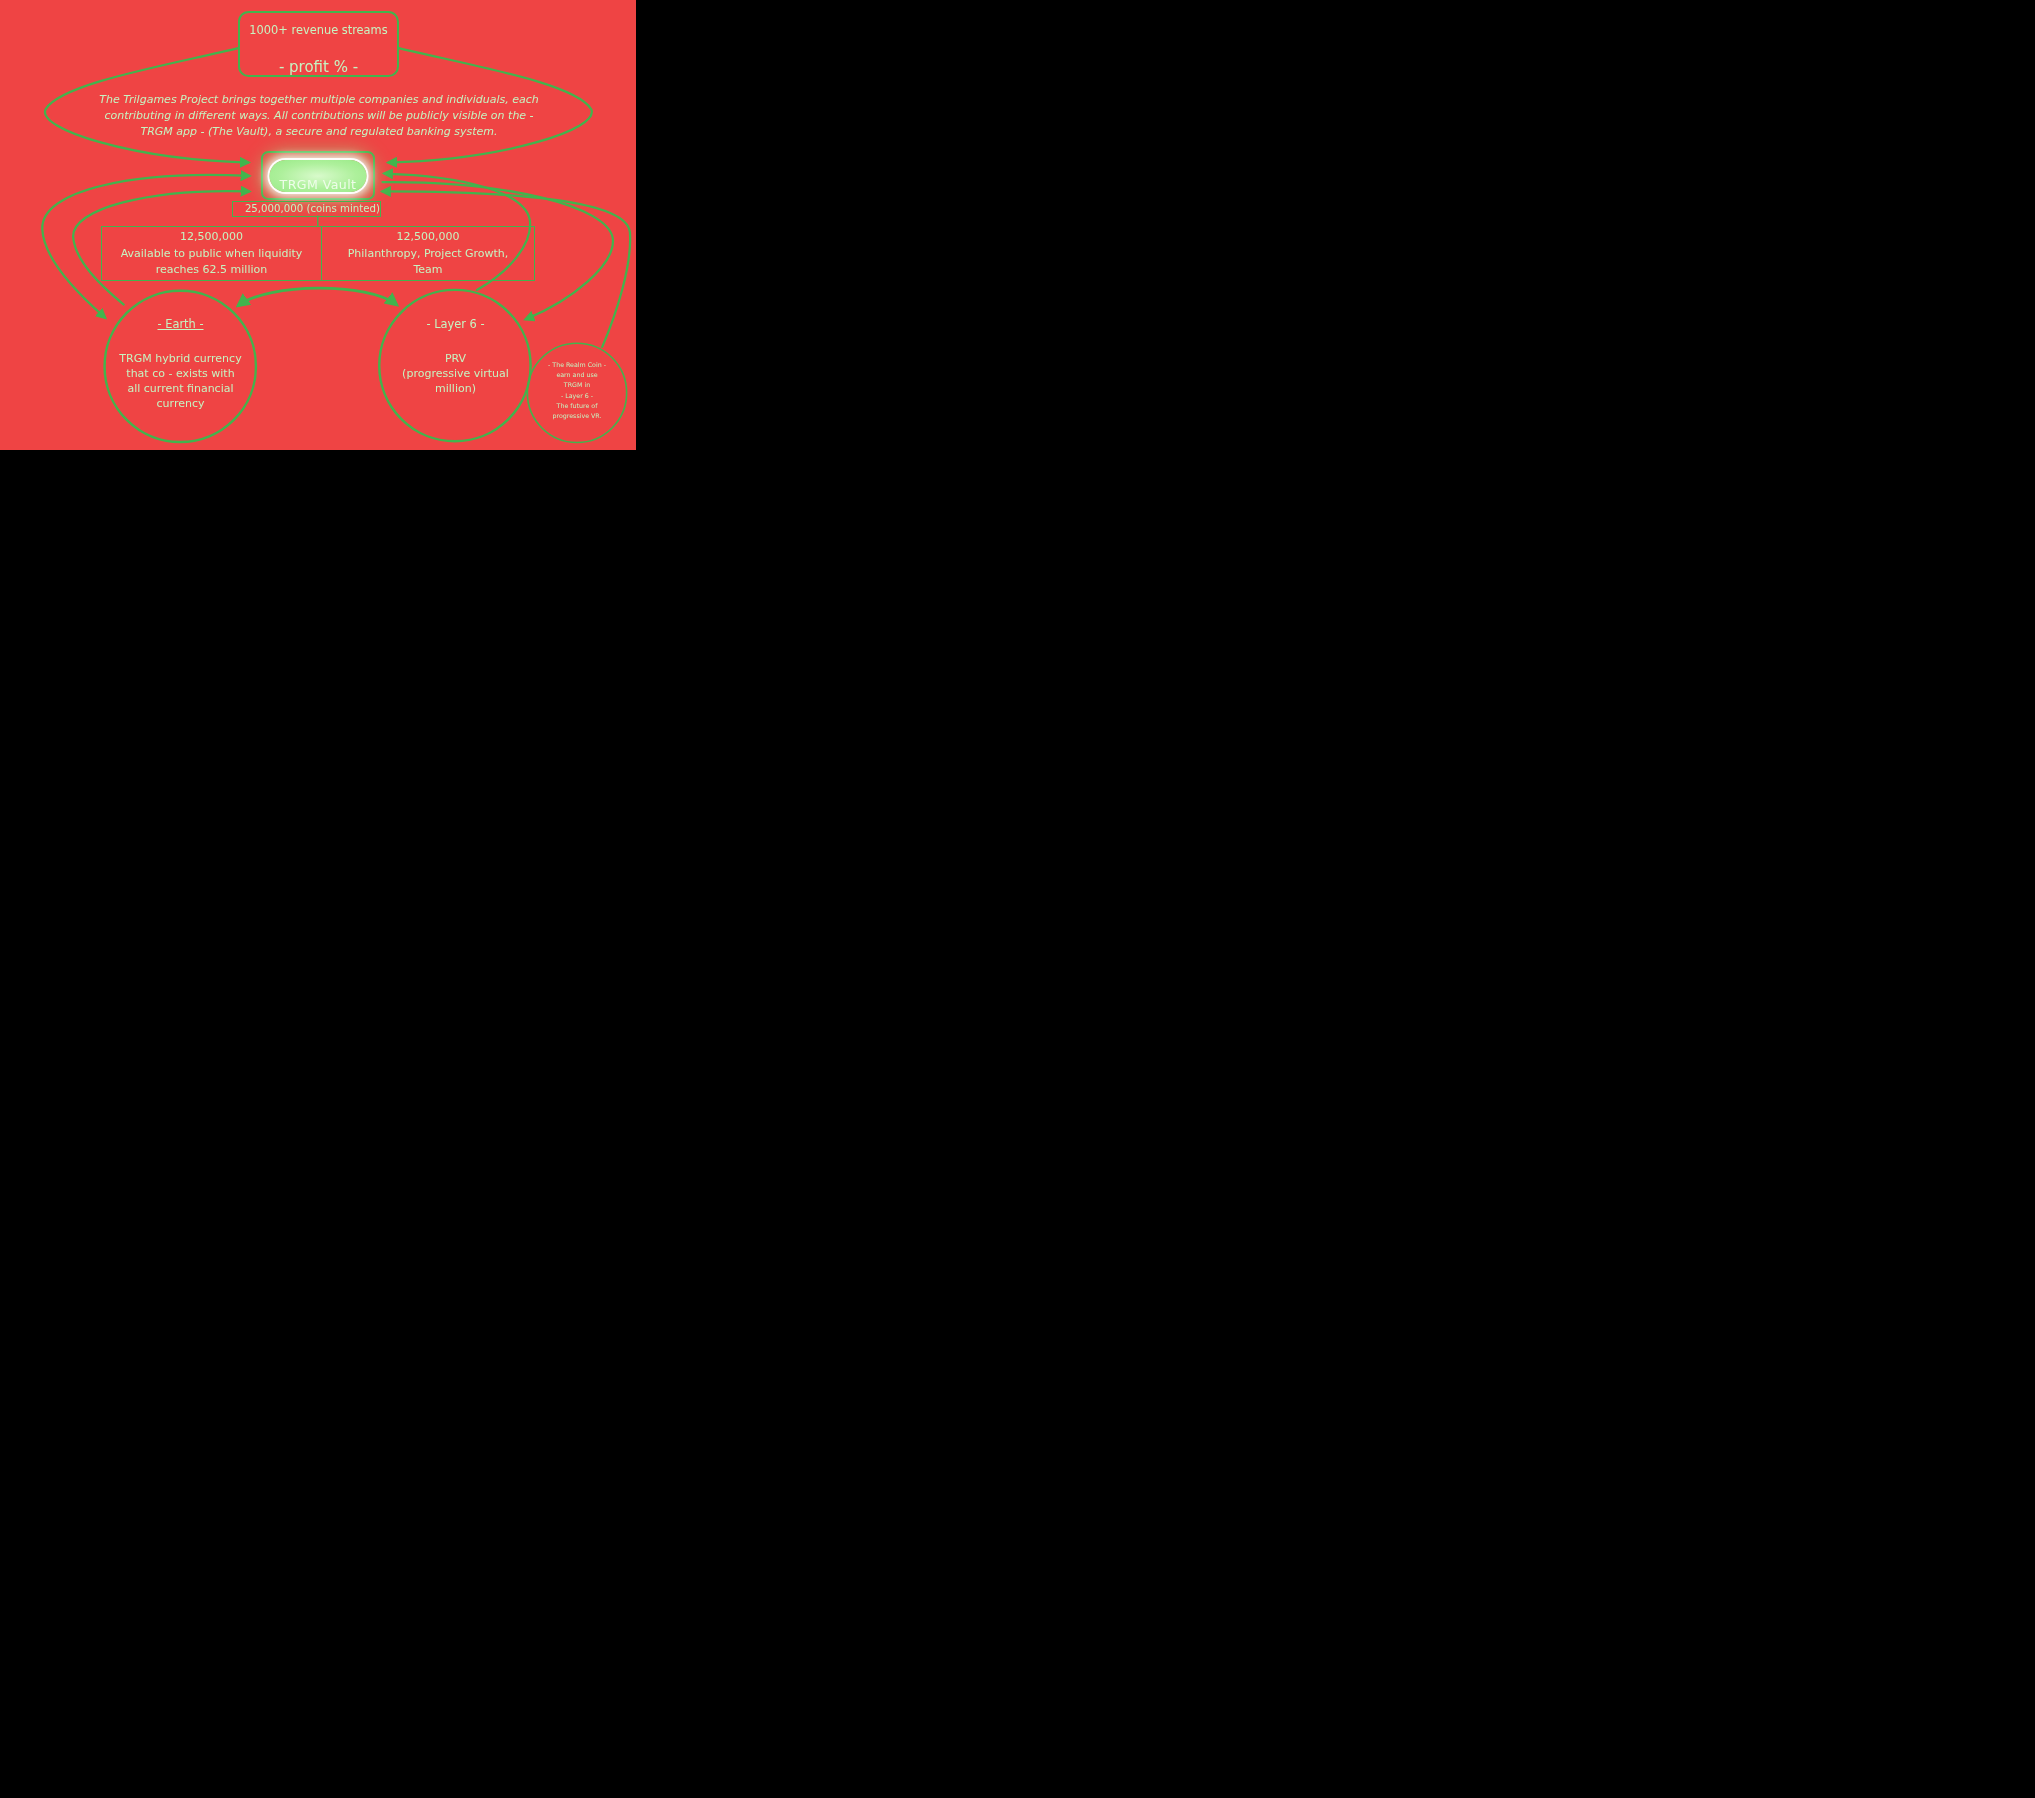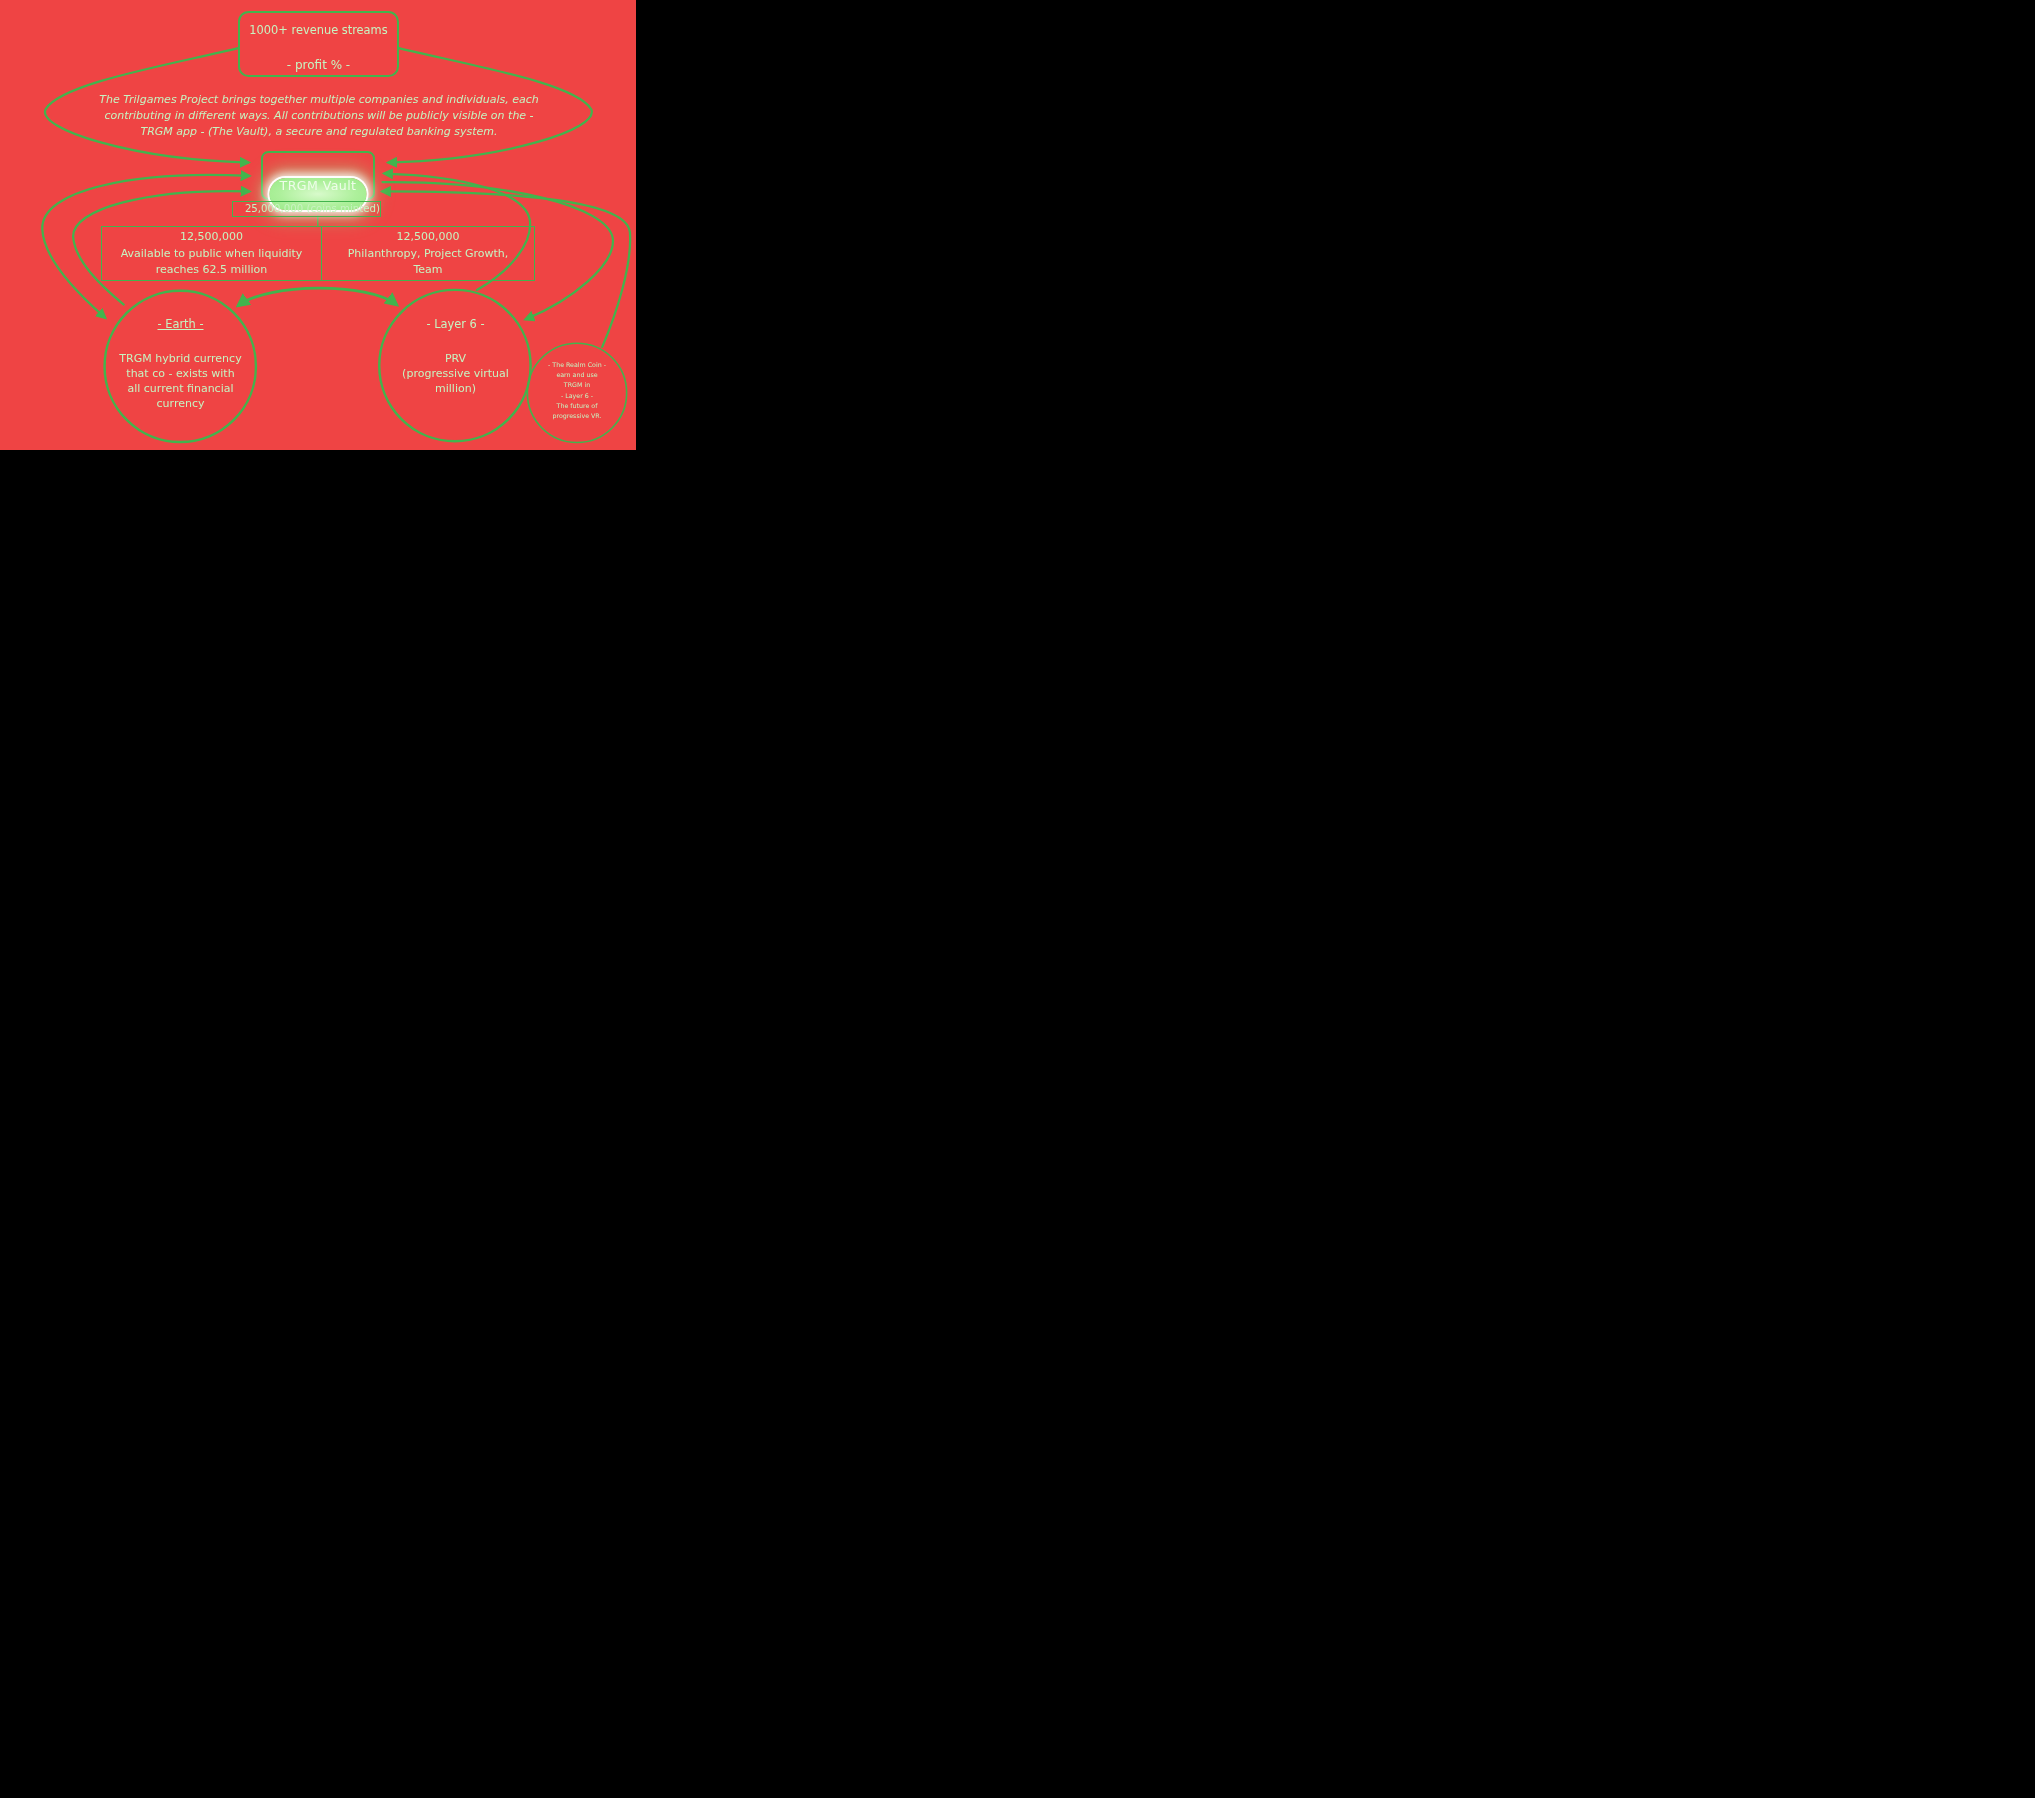--- a/index.html
+++ b/index.html
@@ -10,31 +10,31 @@
   #stage{
     position:relative;width:636px;height:450px;background:#ef4444;overflow:hidden;
     font-family:"DejaVu Sans","Liberation Sans",sans-serif;color:var(--t);
   }
   #wires{position:absolute;left:0;top:0;width:636px;height:450px;}
   .abs{position:absolute;box-sizing:border-box;}
   .ctr{text-align:center;}
 
   .top-box{left:238px;top:11px;width:161px;height:66px;border:2.8px solid var(--g);border-radius:10.6px;}
   .top-box .l1{position:absolute;left:0;right:0;top:9.8px;font-size:11.4px;}
-  .top-box .l2{position:absolute;left:0;right:0;top:45px;font-size:12px;}
+  .top-box .l2{position:absolute;left:0;right:0;top:45px;font-size:15px;}
 
   .intro{left:98px;top:92px;width:442px;font-size:11px;line-height:16px;font-style:italic;}
 
   .vault-box{left:261px;top:151px;width:114px;height:49px;border:2px solid var(--g);border-radius:7.3px;}
   .vault-glow{
     position:absolute;left:50%;top:50%;transform:translate(-50%,-50%);
     width:97px;height:32px;border-radius:16.3px;
     background:radial-gradient(ellipse at center,#d8facb 0%,#aef09c 55%,#98ea86 100%);
     box-shadow:0 0 0 2px rgba(255,255,255,.95),0 0 8.1px 4.9px rgba(255,255,255,.8),0 0 18px 10.6px rgba(146,233,128,.45);
-    display:flex;align-items:flex-start;justify-content:center;margin-top:18px;
+    display:flex;align-items:flex-end;justify-content:center;
   }
   .vault-glow span{font-size:12.6px;color:#eefde9;letter-spacing:0.4px;}
 
   .coins-box{left:232px;top:201px;width:149px;height:15.5px;border:1.2px solid var(--g);
     display:flex;align-items:center;justify-content:flex-end;font-size:10.2px;}
 
   .split-box{left:101px;top:226px;width:434px;height:55px;border:1.2px solid var(--g);display:flex;}
   .cell{font-size:11px;line-height:16.7px;padding-top:2px;text-align:center;}
   .cell-left{flex:0 0 219px;border-right:1.2px solid var(--g);}
   .cell-right{flex:1;}

